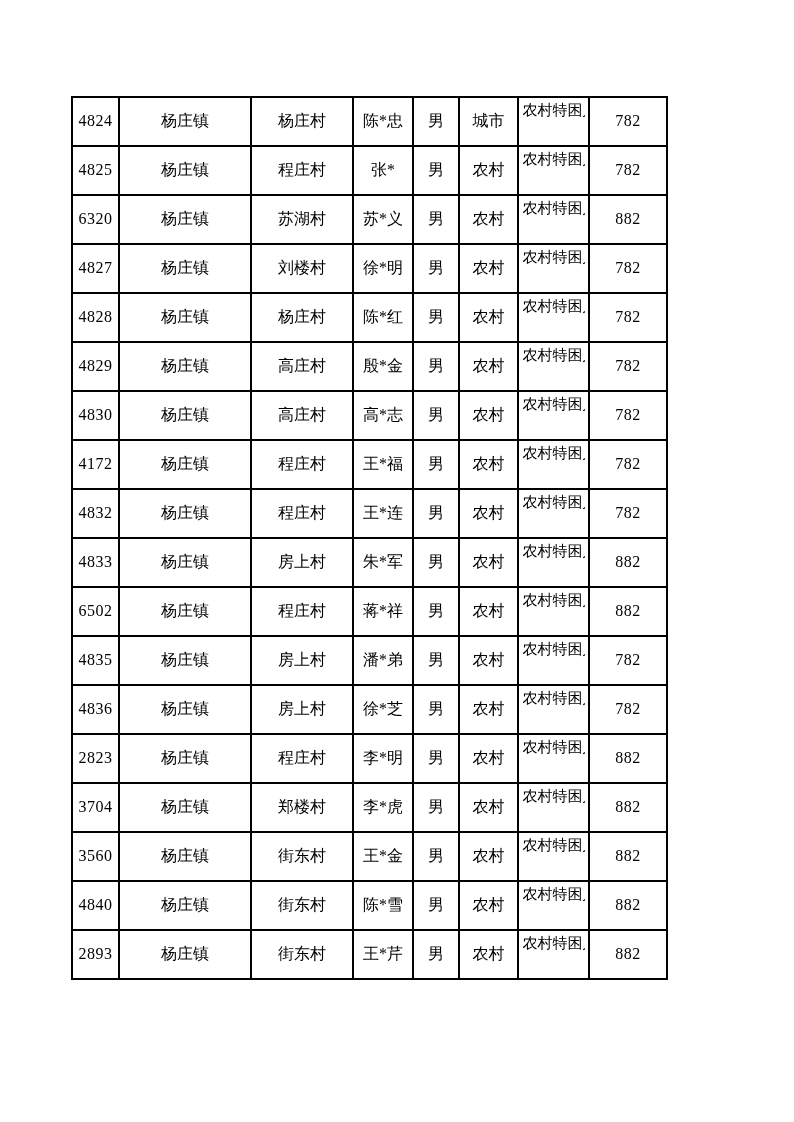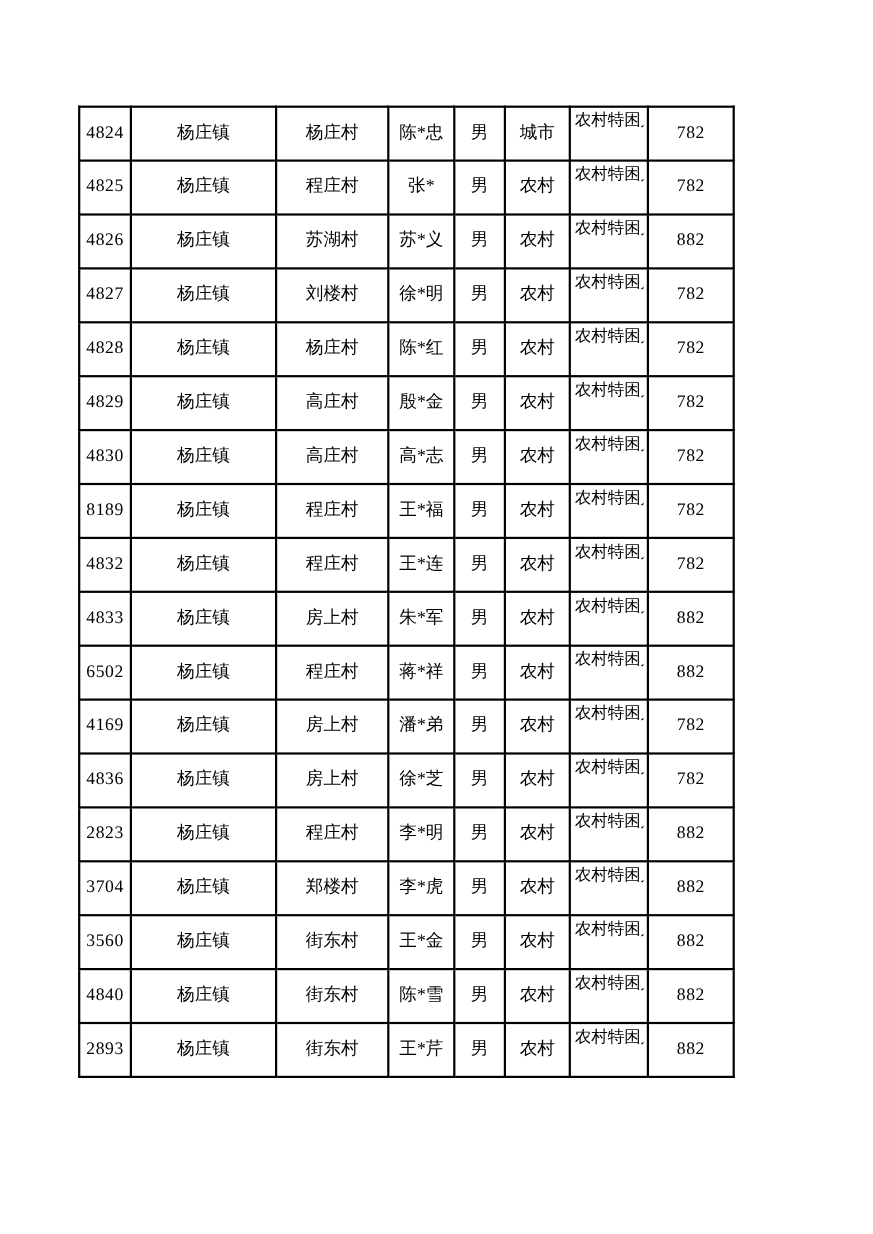--- a/index.html
+++ b/index.html
@@ -101,21 +101,21 @@
             <td class="col-village">程庄村</td>
             <td class="col-name">张*</td>
             <td class="col-gender">男</td>
             <td class="col-area">农村</td>
             <td class="col-category">
               <div class="cat-clip">农村特困人员分散供养</div>
             </td>
             <td class="col-amount">782</td>
           </tr>
           <tr>
-            <td class="col-serial">4826</td>
+            <td class="col-serial">6320</td>
             <td class="col-town">杨庄镇</td>
             <td class="col-village">苏湖村</td>
             <td class="col-name">苏*义</td>
             <td class="col-gender">男</td>
             <td class="col-area">农村</td>
             <td class="col-category">
               <div class="cat-clip">农村特困人员集中供养</div>
             </td>
             <td class="col-amount">882</td>
           </tr>
@@ -161,21 +161,21 @@
             <td class="col-village">高庄村</td>
             <td class="col-name">高*志</td>
             <td class="col-gender">男</td>
             <td class="col-area">农村</td>
             <td class="col-category">
               <div class="cat-clip">农村特困人员分散供养</div>
             </td>
             <td class="col-amount">782</td>
           </tr>
           <tr>
-            <td class="col-serial">8189</td>
+            <td class="col-serial">4172</td>
             <td class="col-town">杨庄镇</td>
             <td class="col-village">程庄村</td>
             <td class="col-name">王*福</td>
             <td class="col-gender">男</td>
             <td class="col-area">农村</td>
             <td class="col-category">
               <div class="cat-clip">农村特困人员分散供养</div>
             </td>
             <td class="col-amount">782</td>
           </tr>
@@ -209,21 +209,21 @@
             <td class="col-village">程庄村</td>
             <td class="col-name">蒋*祥</td>
             <td class="col-gender">男</td>
             <td class="col-area">农村</td>
             <td class="col-category">
               <div class="cat-clip">农村特困人员集中供养</div>
             </td>
             <td class="col-amount">882</td>
           </tr>
           <tr>
-            <td class="col-serial">4169</td>
+            <td class="col-serial">4835</td>
             <td class="col-town">杨庄镇</td>
             <td class="col-village">房上村</td>
             <td class="col-name">潘*弟</td>
             <td class="col-gender">男</td>
             <td class="col-area">农村</td>
             <td class="col-category">
               <div class="cat-clip">农村特困人员分散供养</div>
             </td>
             <td class="col-amount">782</td>
           </tr>

